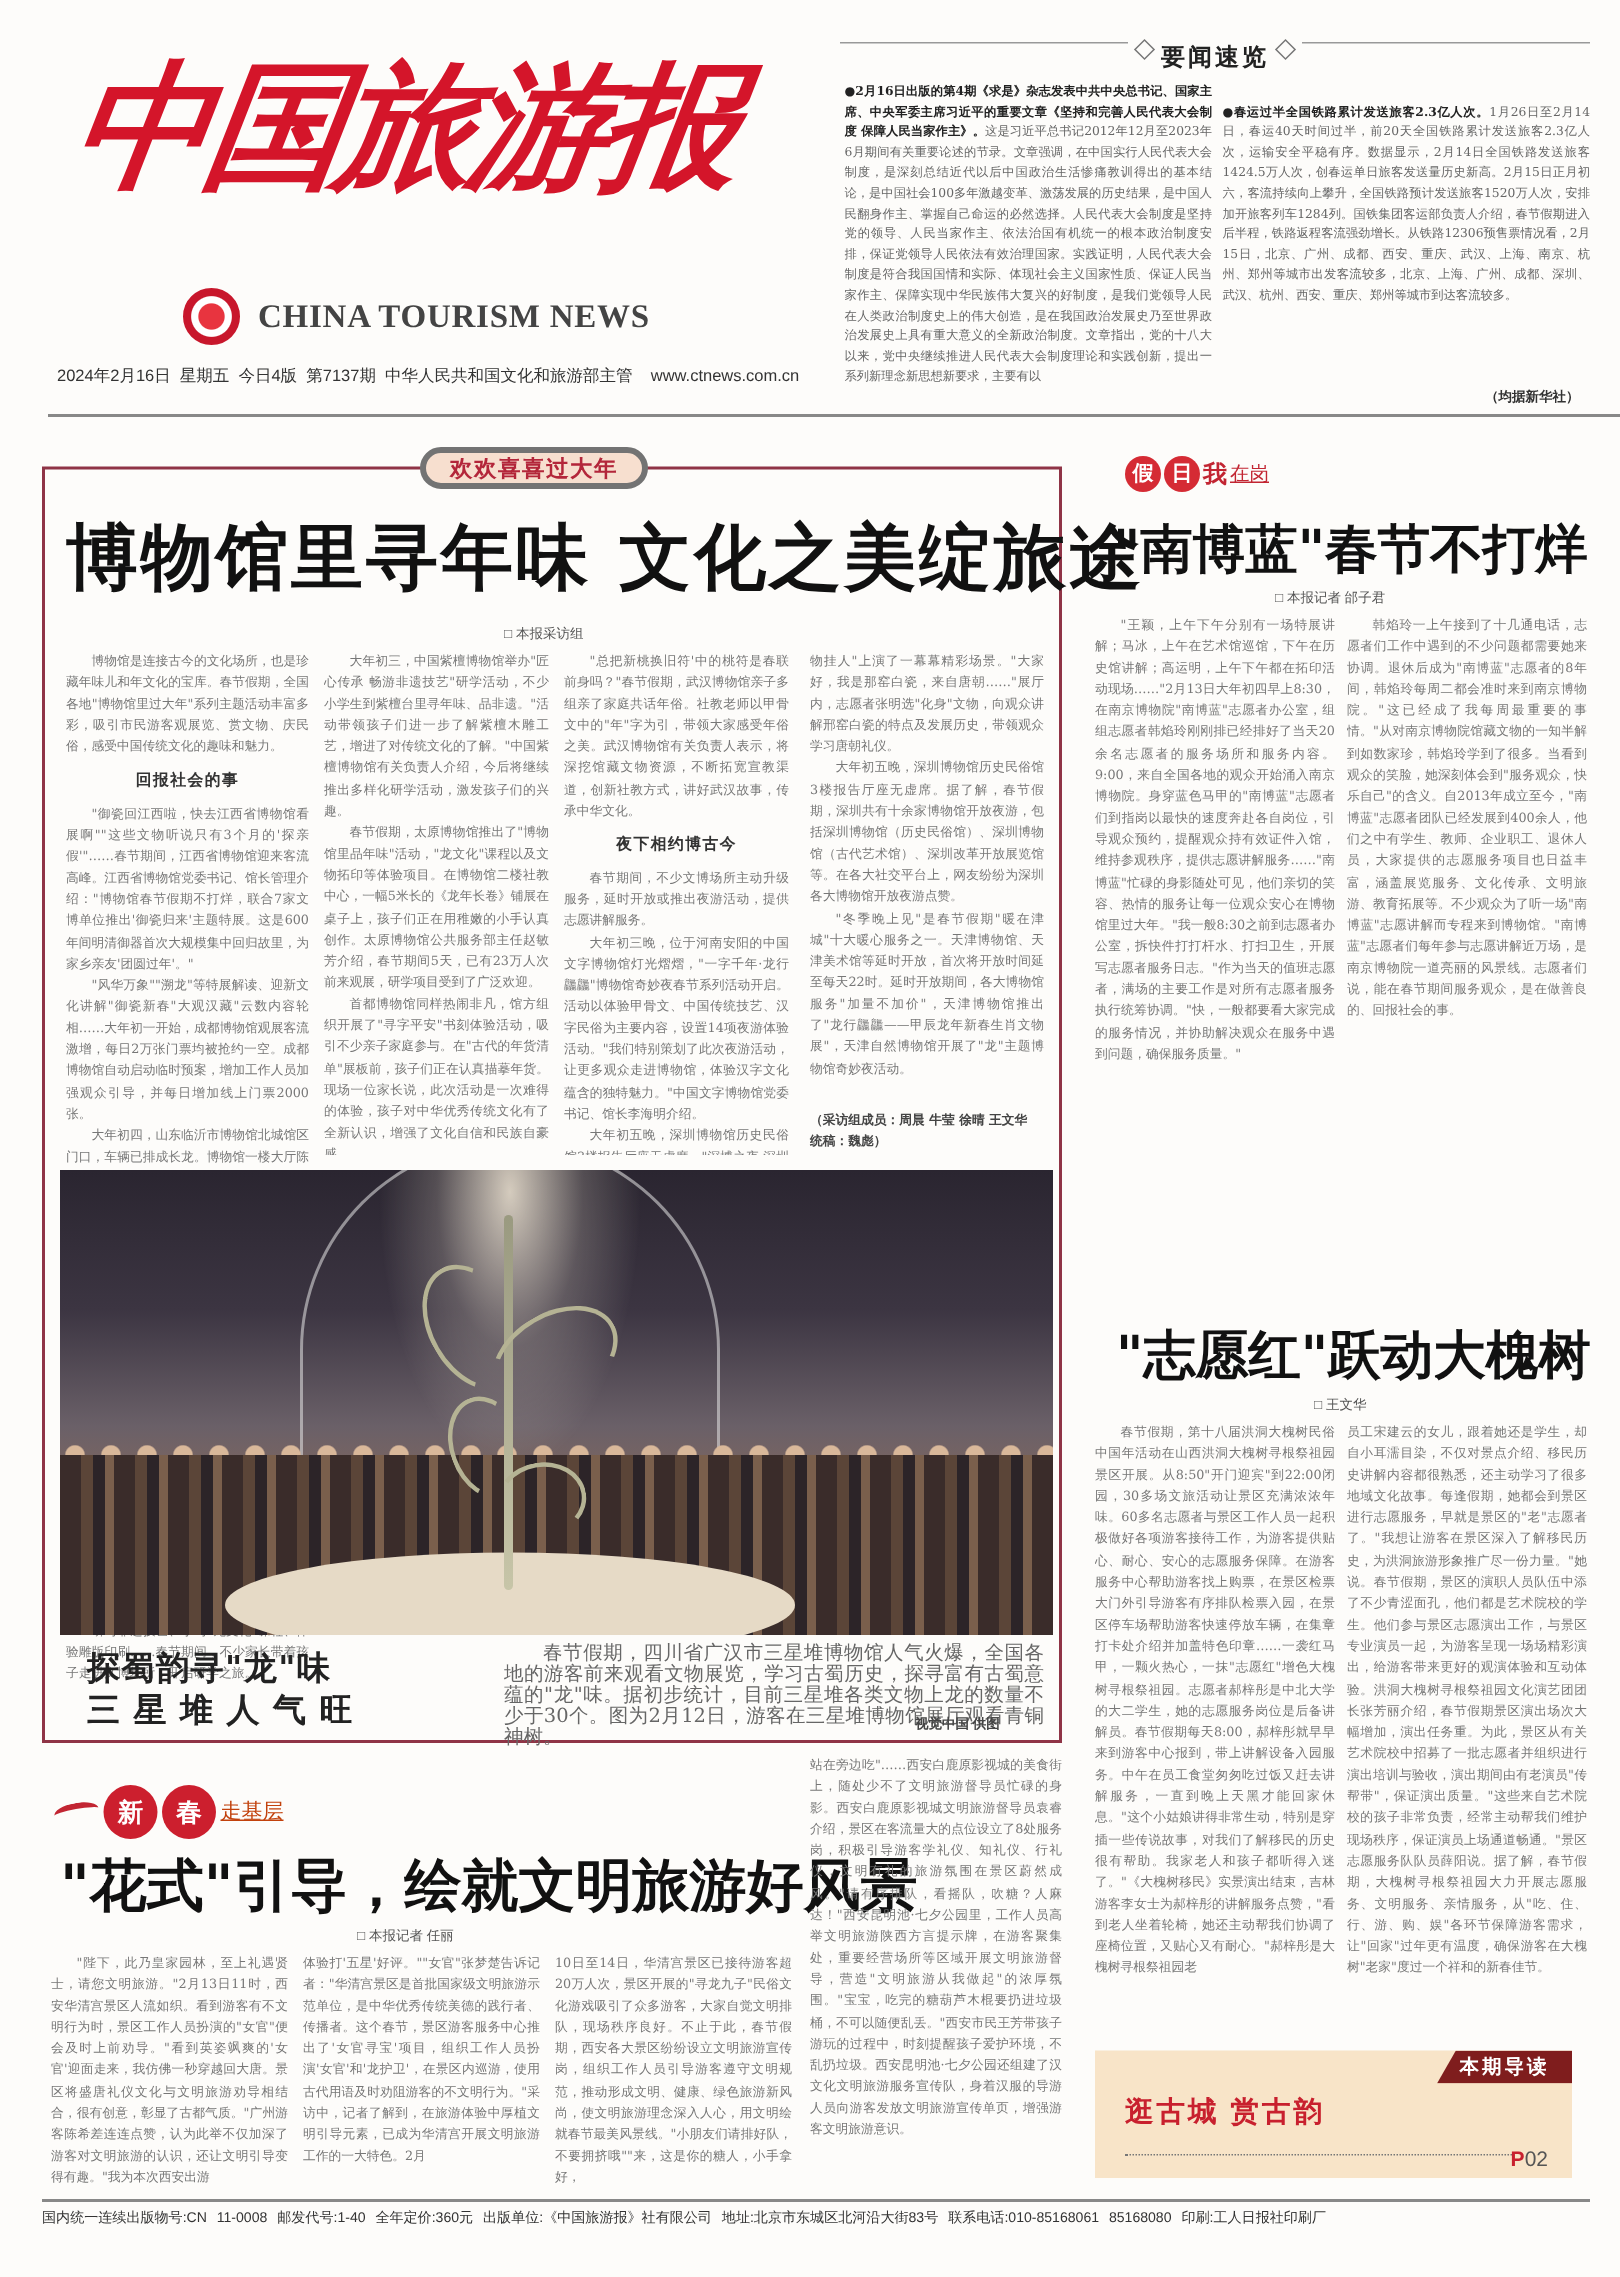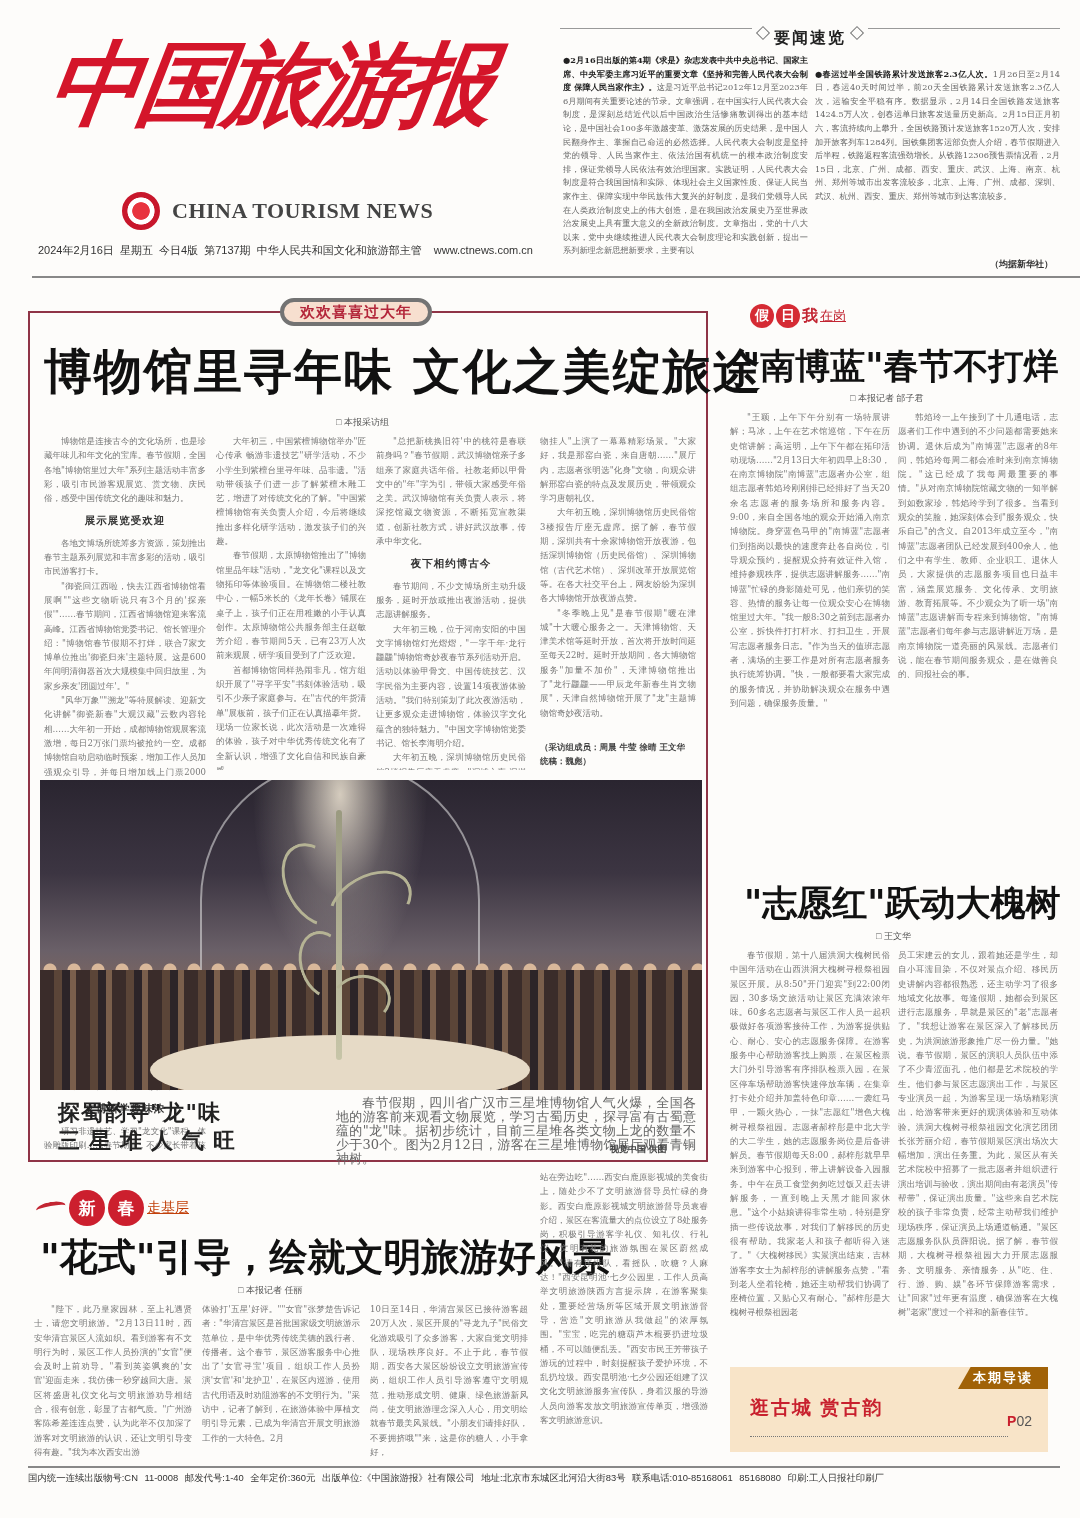--- a/index.html
+++ b/index.html
@@ -41,24 +41,24 @@
 .tag-side .plain{color:#c22532;font-size:16px;font-weight:bold}
 .tag-side .small{color:#c22532;font-size:13px;text-decoration:underline}
 .h-side1{left:742px;top:343px;font-size:35px}
 .h-side2{left:744px;top:880px;font-size:35px}
 .tag-new{left:36px;top:1190px;display:flex;gap:3px;align-items:center}
 .tag-new .swoosh{width:30px;height:12px;border-top:4px solid #c22532;border-radius:50% 50% 0 0;transform:rotate(-10deg)}
 .tag-new .circ{width:36px;height:36px;border-radius:50%;background:#cc1f2e;color:#fff;font-size:17px;font-weight:bold;display:flex;align-items:center;justify-content:center}
 .tag-new .small{color:#c2410c;font-size:14px;text-decoration:underline}
 .h-bottom{left:40px;top:1232px;font-size:38px}
 .guide{left:730px;top:1367px;width:318px;height:85px;background:#f8e4c8}
-.guide .ribbon{position:absolute;right:0;top:0;width:90px;height:22px;background:#a16207;color:#fff;font-family:"Liberation Sans",sans-serif;font-weight:bold;font-size:13px;display:flex;align-items:center;justify-content:center;clip-path:polygon(14% 0,100% 0,100% 100%,0 100%);letter-spacing:2px}
+.guide .ribbon{position:absolute;right:0;top:0;width:90px;height:22px;background:#7f1d1d;color:#fff;font-family:"Liberation Sans",sans-serif;font-weight:bold;font-size:13px;display:flex;align-items:center;justify-content:center;clip-path:polygon(14% 0,100% 0,100% 100%,0 100%);letter-spacing:2px}
 .guide .gtitle{position:absolute;left:20px;top:28px;color:#c8202e;font-weight:bold;font-size:19px;letter-spacing:2px;font-family:"Liberation Sans",sans-serif}
 .guide .dots{position:absolute;left:20px;top:69px;width:258px;border-top:1px dotted #777}
-.guide .page{position:absolute;right:16px;top:46px;font-family:"Liberation Sans",sans-serif;font-size:14px;color:#555}
+.guide .page{position:absolute;right:16px;top:64px;font-family:"Liberation Sans",sans-serif;font-size:14px;color:#555}
 .guide .page b{color:#c8202e}
 .hr-foot{left:28px;top:1466px;width:1032px;height:2px;background:#888}
 .footer{left:28px;top:1472px;font-family:"Liberation Sans",sans-serif;font-size:9.4px;color:#333;white-space:nowrap;word-spacing:4px}
 </style>
 </head>
 <body>
 
 <div class="abs masthead-logo">
   <div class="cn">中国旅游报</div>
 </div>
@@ -91,22 +91,21 @@
 
 <div class="abs hr-top"></div>
 
 <div class="abs box-main"></div>
 <div class="abs tag-main">欢欢喜喜过大年</div>
 <div class="abs headline h-main">博物馆里寻年味 文化之美绽旅途</div>
 <div class="abs byline" style="left:336px;top:416px">本报采访组</div>
 
 <div class="abs bodycol" style="left:44px;top:434px;width:162px;height:720px">
   <p class="para">博物馆是连接古今的文化场所，也是珍藏年味儿和年文化的宝库。春节假期，全国各地"博物馆里过大年"系列主题活动丰富多彩，吸引市民游客观展览、赏文物、庆民俗，感受中国传统文化的趣味和魅力。</p>
-  <p class="subhead">展示展览受欢迎</p>
-  <p class="para">各地文博场所统筹多方资源，策划推出春节主题系列展览和丰富多彩的活动，吸引市民游客打卡。</p>
+  <p class="subhead">回报社会的事</p>
   <p class="para">"御瓷回江西啦，快去江西省博物馆看展啊""这些文物听说只有3个月的'探亲假'"……春节期间，江西省博物馆迎来客流高峰。江西省博物馆党委书记、馆长管理介绍："博物馆春节假期不打烊，联合7家文博单位推出'御瓷归来'主题特展。这是600年间明清御器首次大规模集中回归故里，为家乡亲友'团圆过年'。"</p>
   <p class="para">"风华万象""溯龙"等特展解读、迎新文化讲解"御瓷新春"大观汉藏"云数内容轮相……大年初一开始，成都博物馆观展客流激增，每日2万张门票均被抢约一空。成都博物馆自动启动临时预案，增加工作人员加强观众引导，并每日增加线上门票2000张。</p>
   <p class="para">大年初四，山东临沂市博物馆北城馆区门口，车辆已排成长龙。博物馆一楼大厅陈列着"龙的成语"等展板；青少年活动中心内，"神龙送吉"馆校共建体验年味手作活动热闹开展；展厅里，小小讲解员正在为观众讲解吴白庄汉画像石墓相关内容。</p>
   <p class="para">在甘肃各大文博场所，特色活动精彩纷呈。甘肃简牍博物馆与沉浸式沉浸体验剧《乐动敦煌》联动上演互动式演出，带领观众沉浸式感知丝路重镇2000多年前的模样。甘肃简牍博物馆副馆长张鲁介绍，博物馆还与甘肃省博物馆、兰州市博物馆发起三馆联动文化跨界活动，举办了主题打卡、汉服走秀、共观赋市等活动。</p>
   <p class="para">大足石刻景区面向全国游客开展北山石刻景区门票"买一送一"活动。不久前，大足石刻数字博物馆上线试运行，成为展示世界文化遗产大足石刻艺术及石窟保护、研究、传承利用成果的全新平台。春节期间，不少游客来馆参与石刻寻龙活动，赢取文创好礼。"大足石刻研究院有关负责人说。</p>
   <p class="subhead">文博研学趣味浓</p>
   <p class="para">研习非遗技艺、学习"龙文化"课程、体验雕版印刷……春节期间，不少家长带着孩子走进文博场所，开启研学之旅。</p>
 </div>
 <div class="abs bodycol" style="left:216px;top:434px;width:150px;height:336px">
   <p class="para">大年初三，中国紫檀博物馆举办"匠心传承 畅游非遗技艺"研学活动，不少小学生到紫檀台里寻年味、品非遗。"活动带领孩子们进一步了解紫檀木雕工艺，增进了对传统文化的了解。"中国紫檀博物馆有关负责人介绍，今后将继续推出多样化研学活动，激发孩子们的兴趣。</p>

